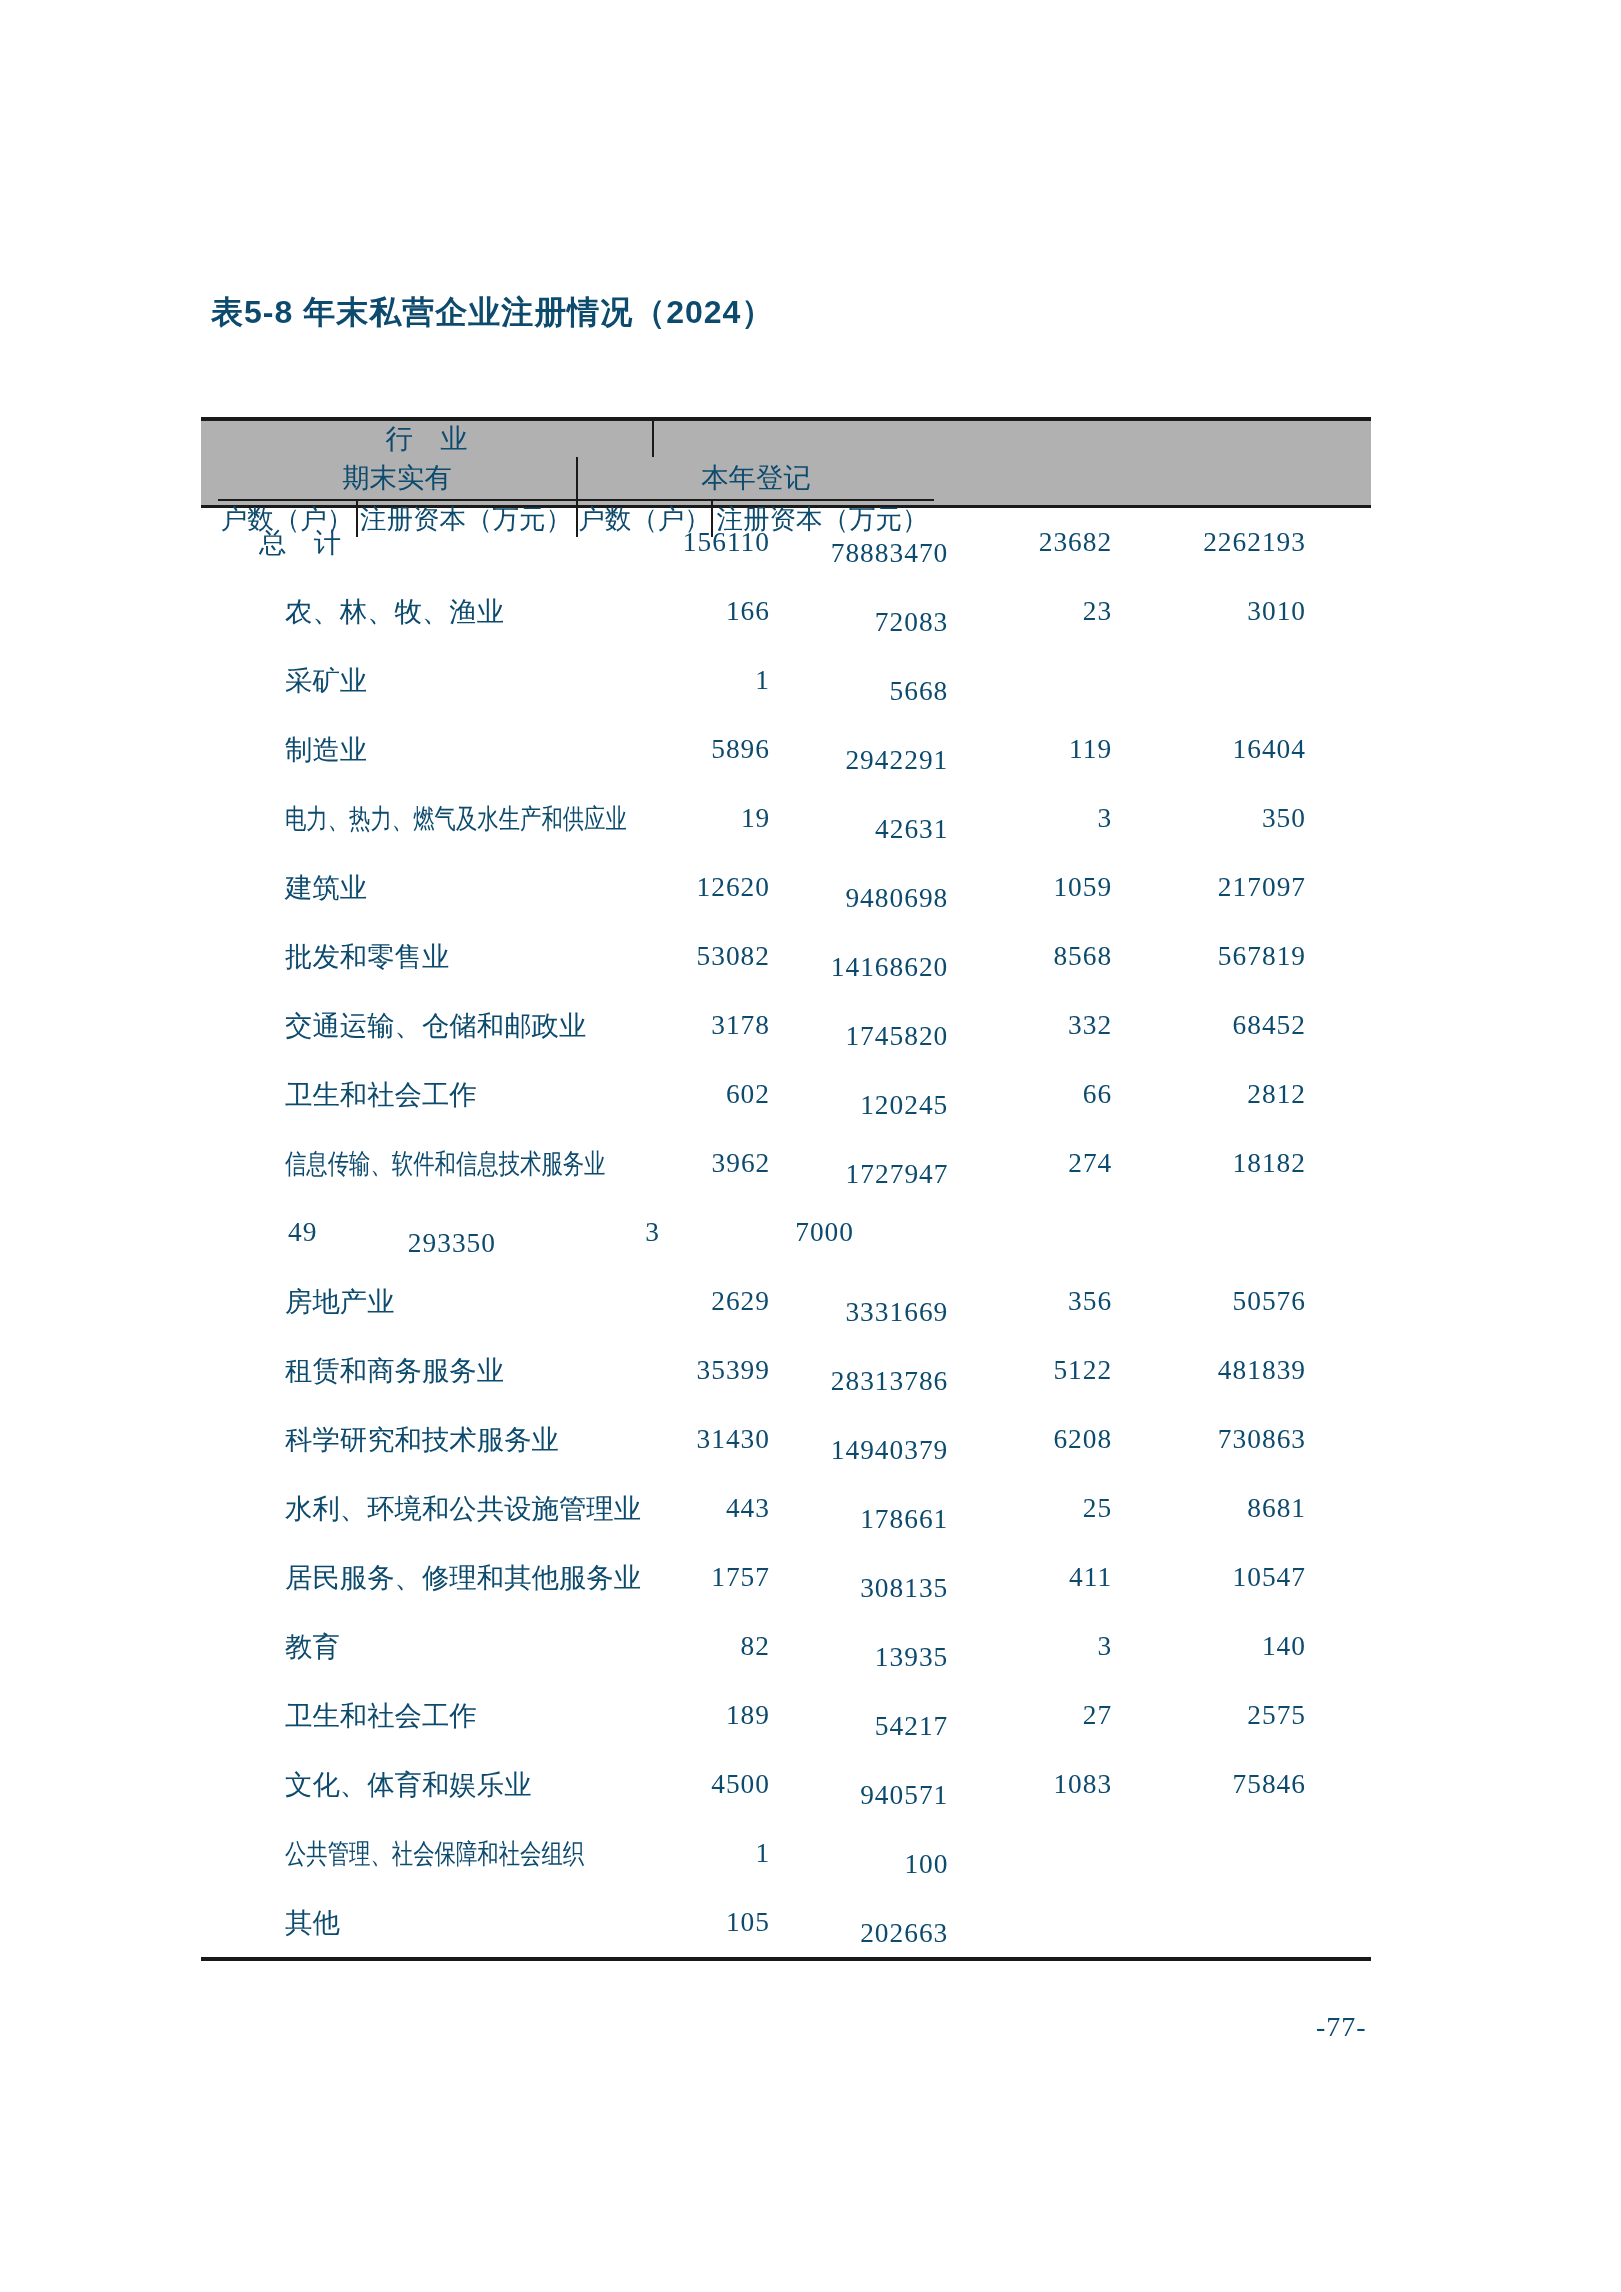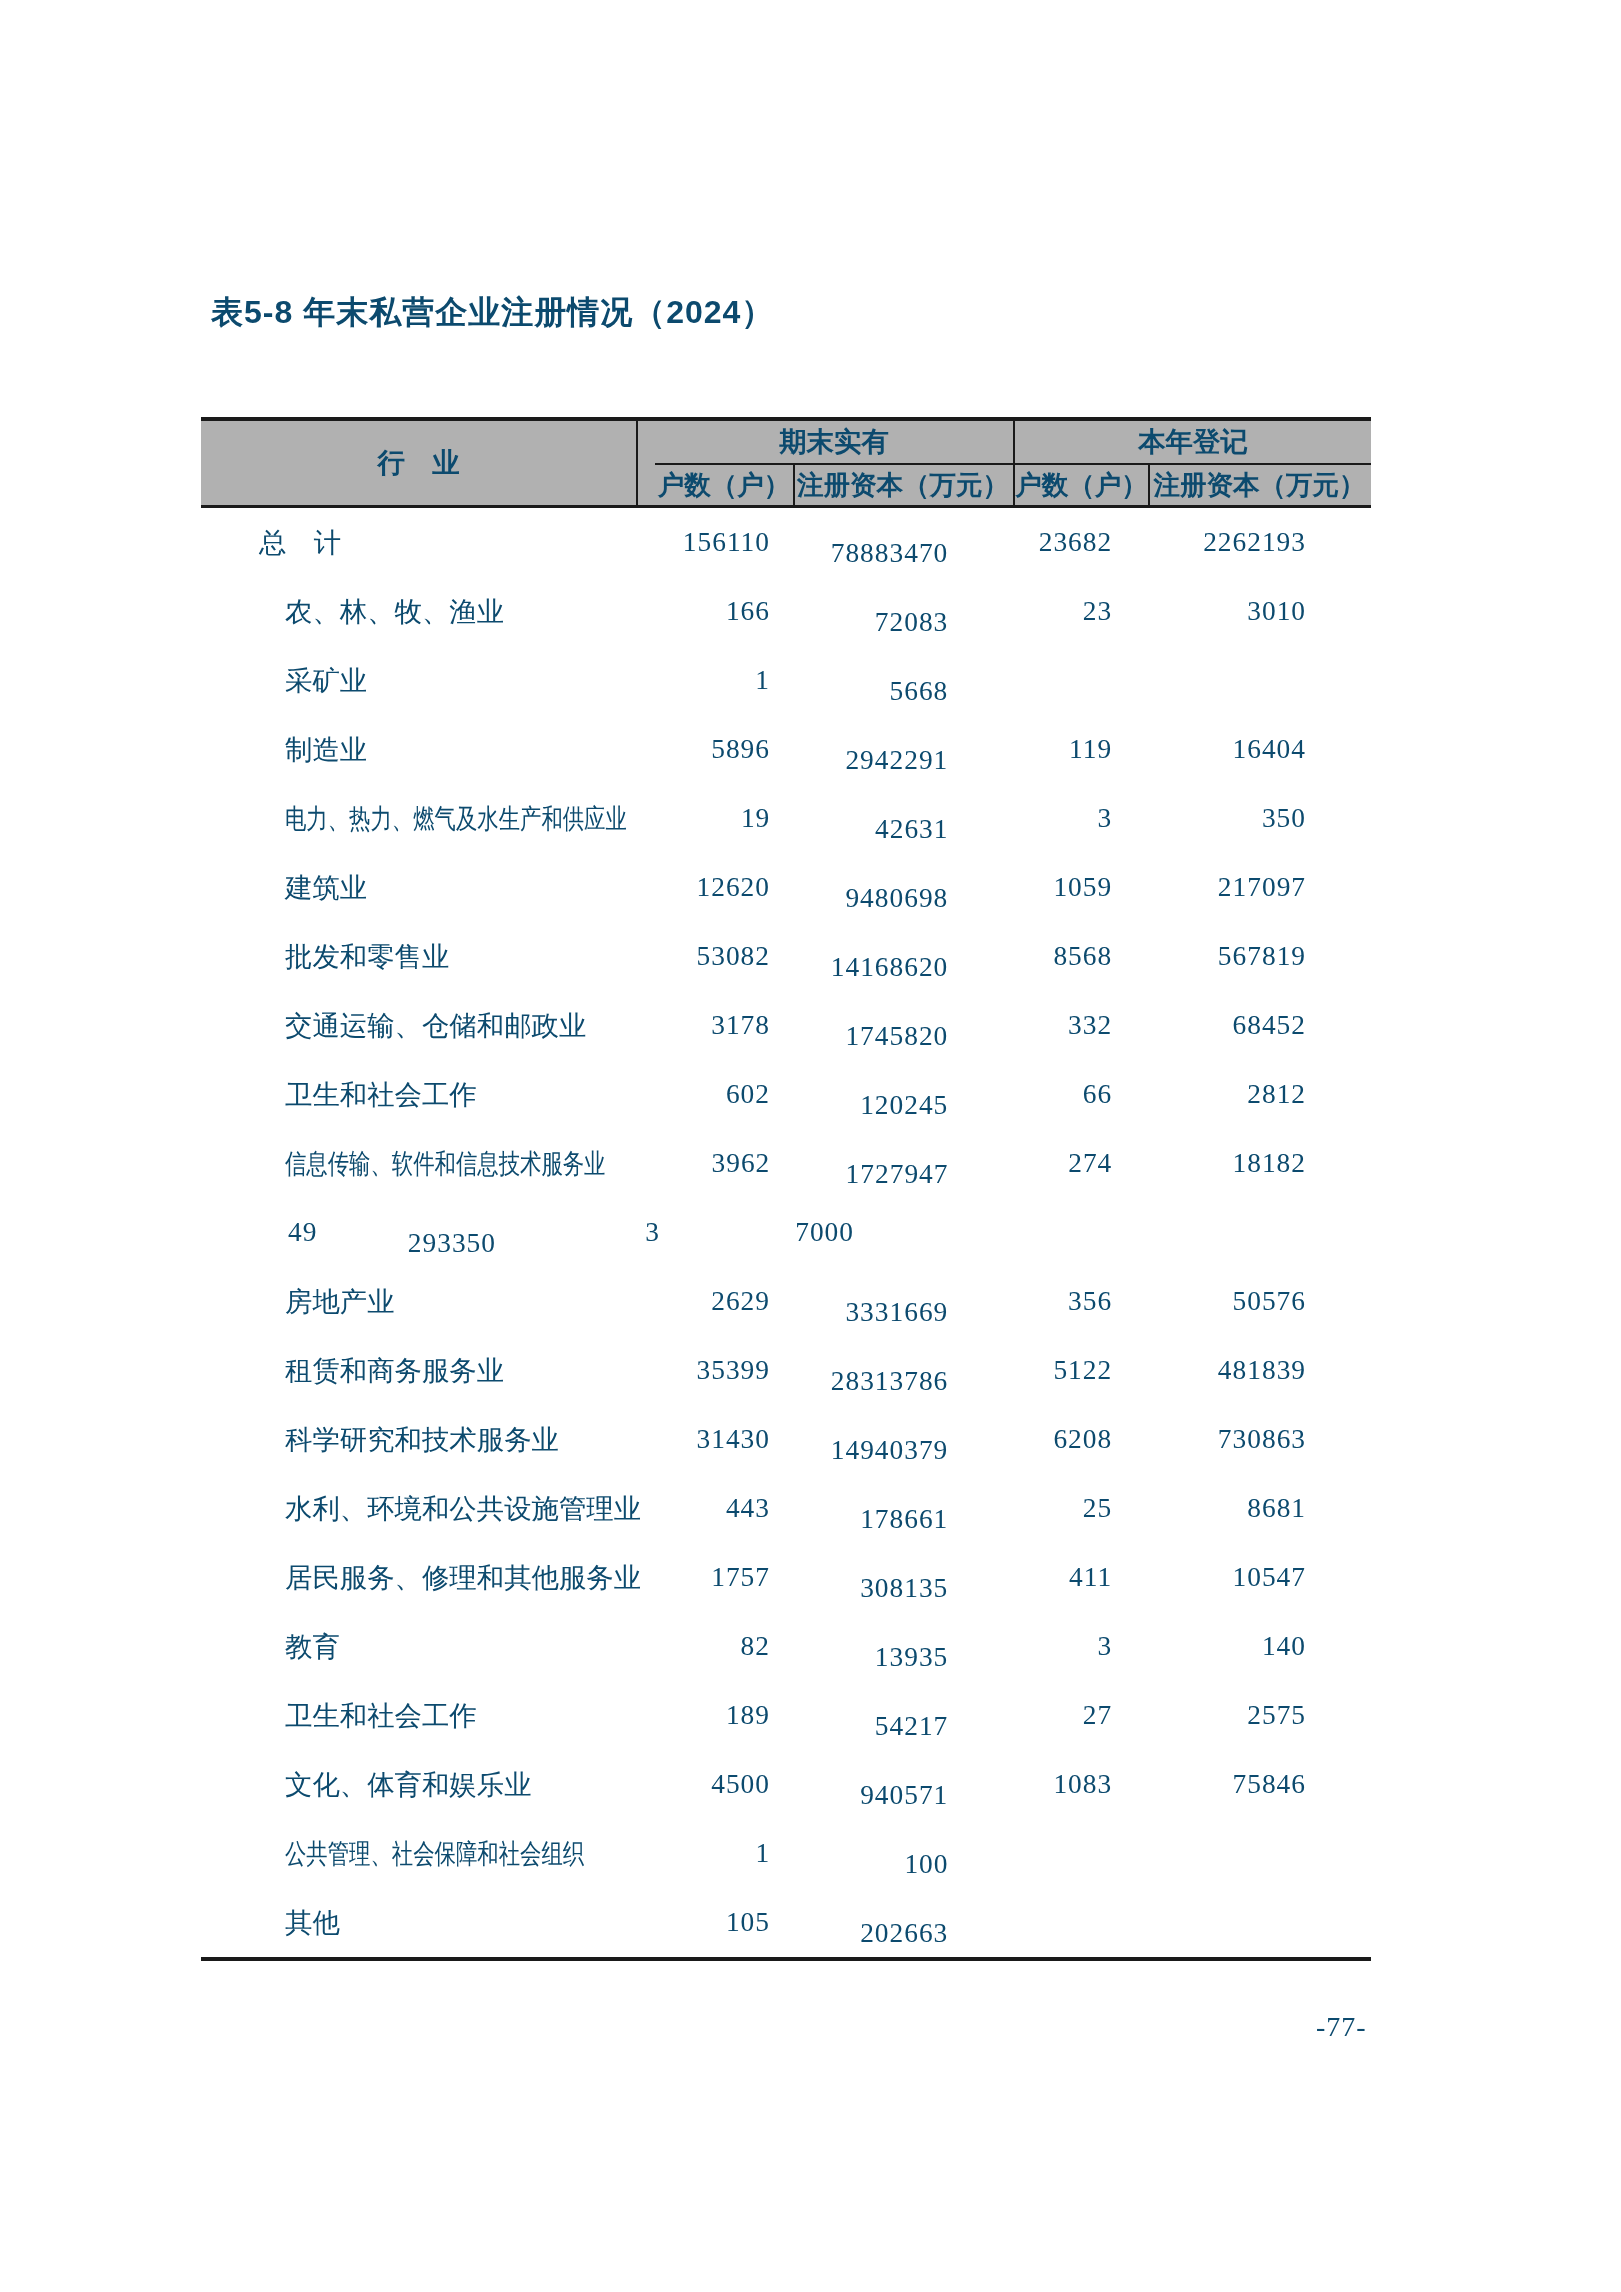--- a/index.html
+++ b/index.html
@@ -33,21 +33,22 @@
     left: 201px;
     top: 417px;
     width: 1170px;
   }
   .thead {
     display: flex;
     border-top: 4.9px solid #1a1a1a;
     border-bottom: 3.9px solid #1a1a1a;
     background: #b1b1b1;
     height: 84px;
-    font-weight: 700;
+    font-weight: 400;
+    flex-direction: column;
   }
   .industry-head {
     width: 453px;
     border-right: 2px solid #1a1a1a;
     display: flex;
     align-items: center;
     justify-content: center;
     font-size: 27.4px;
     box-sizing: border-box;
   }

